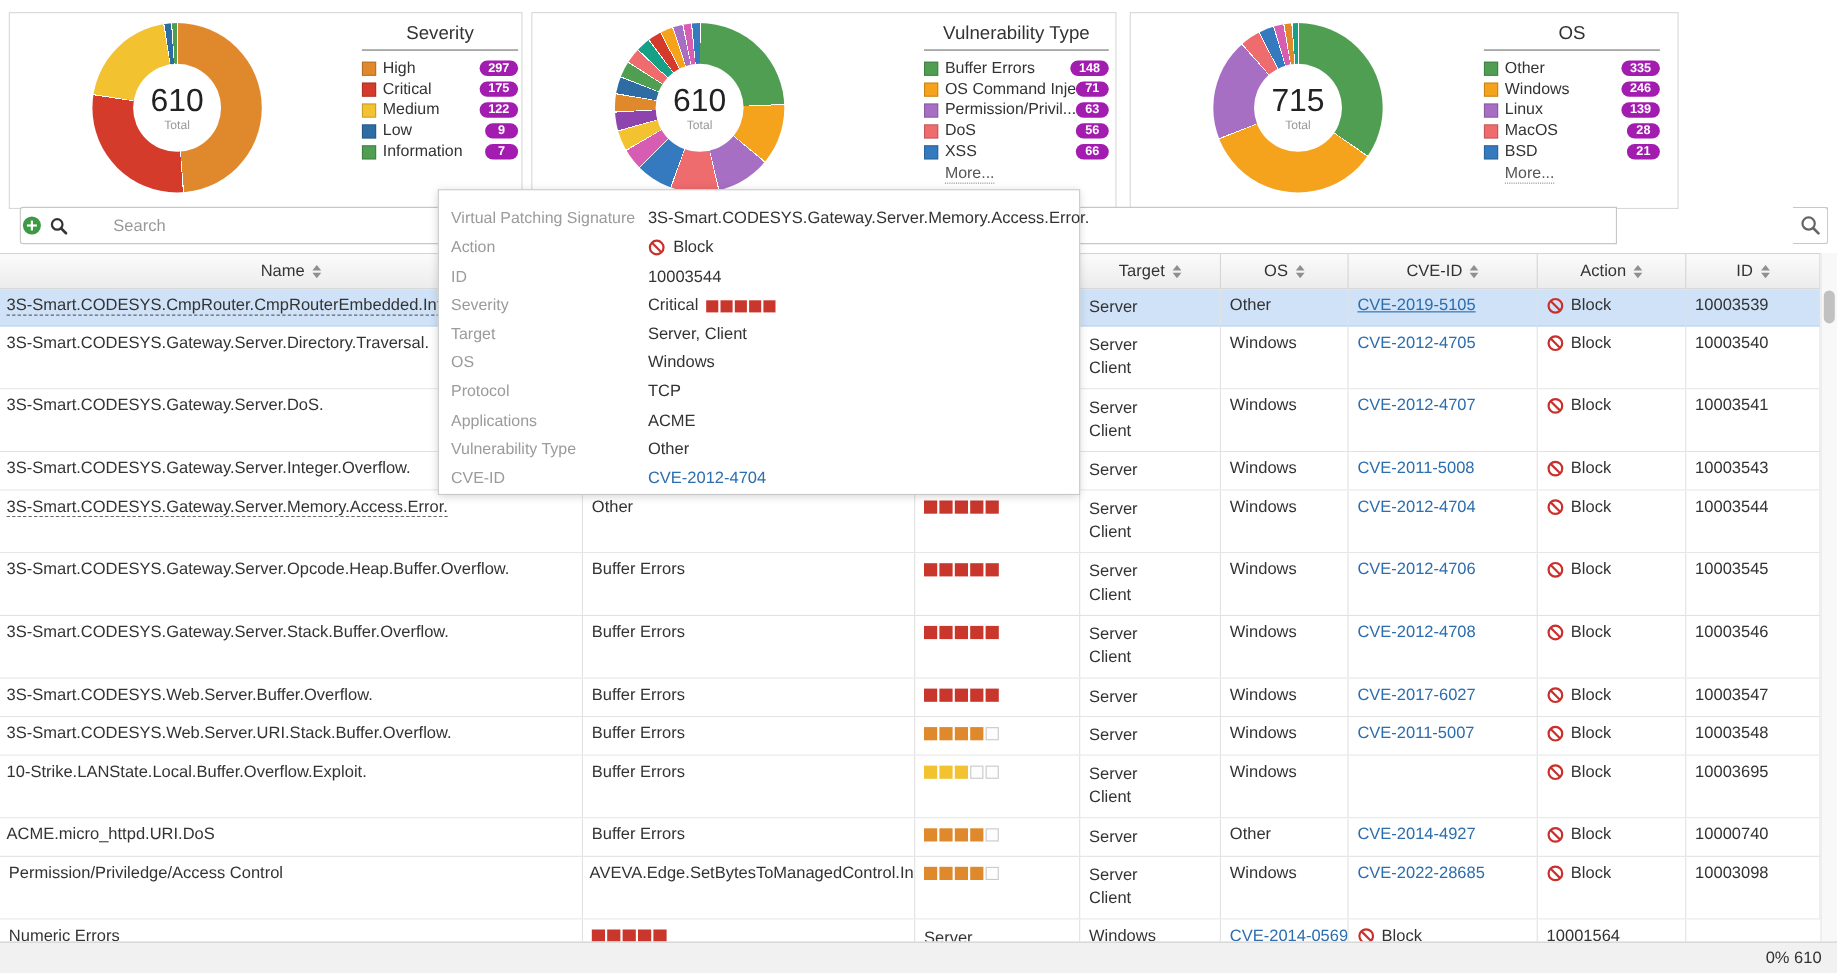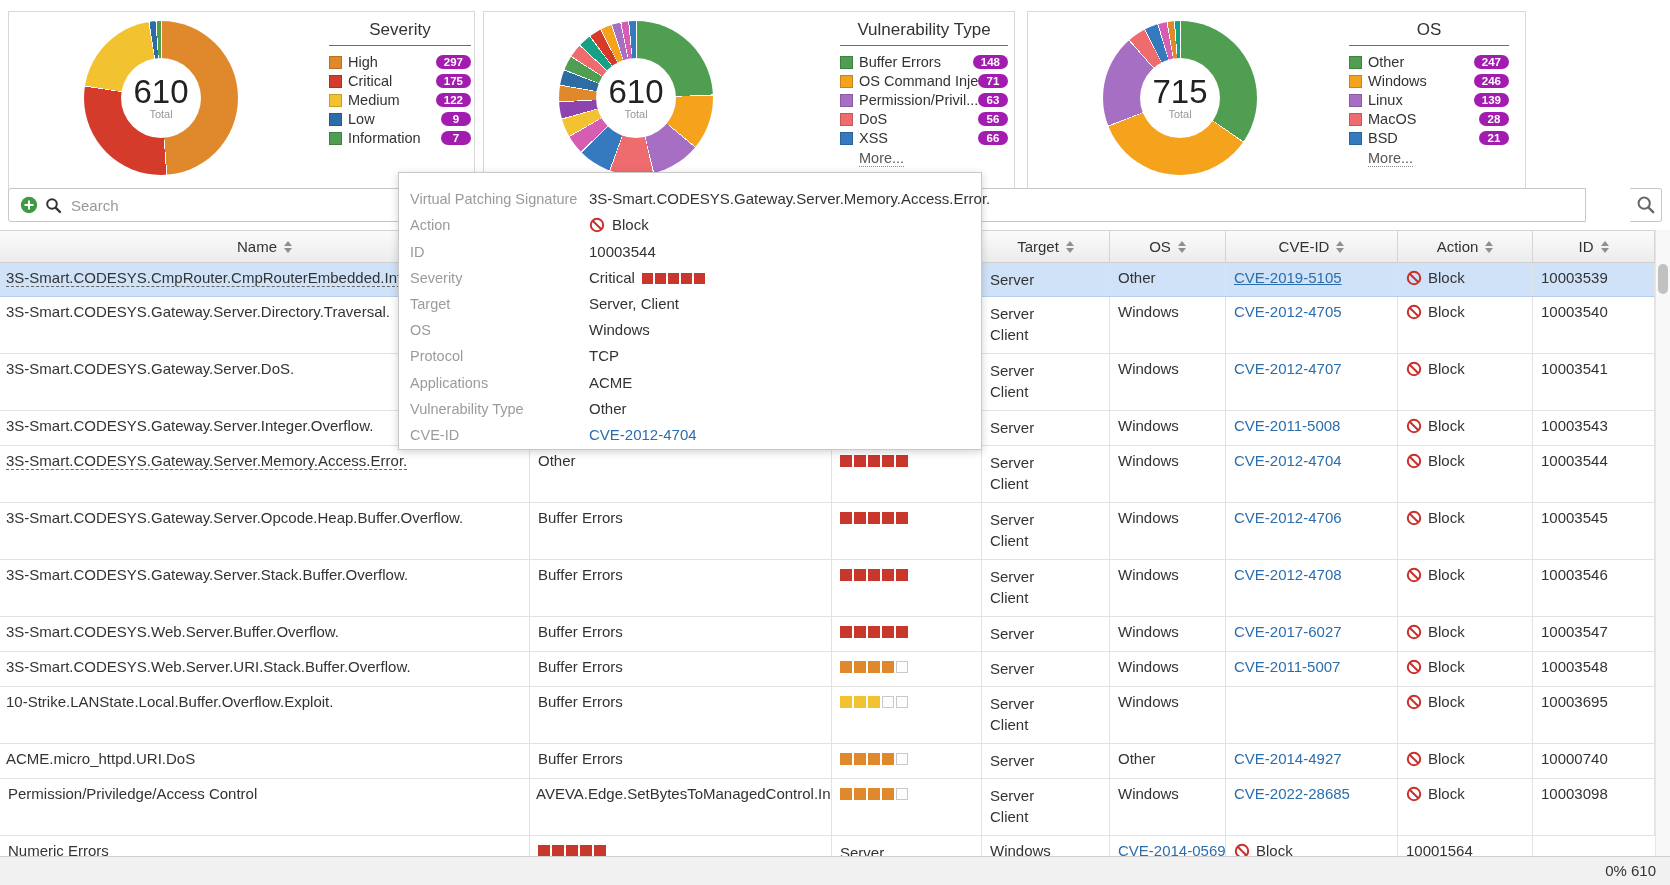--- a/index.html
+++ b/index.html
@@ -6,37 +6,37 @@
   body{font-family:"Liberation Sans","DejaVu Sans",sans-serif;color:#333;}
   .app{position:relative;width:1670px;height:885px;overflow:hidden;background:#fff;}
 
   
   .panel{position:absolute;top:11px;height:179px;background:#fff;border:1px solid #d8d8d8;box-sizing:border-box;}
   .panel-0{left:8px;width:467px;}
   .panel-1{left:483px;width:532px;}
   .panel-2{left:1027px;width:499px;}
   .donut{position:absolute;left:75px;top:9px;width:154px;height:154px;border-radius:50%;}
   .donut-hole{position:absolute;left:37px;top:37px;width:80px;height:80px;border-radius:50%;background:#fff;display:flex;flex-direction:column;align-items:center;justify-content:center;}
-  .donut-total{font-size:33px;color:#222;line-height:30px;}
+  .donut-total{font-size:29px;color:#222;line-height:30px;}
   .donut-total-label{font-size:11px;color:#999;margin-top:1px;}
   .legend{position:absolute;top:8px;}
   .legend-0{left:320px;width:142px;}
   .legend-1{left:356px;width:168px;}
   .legend-2{left:321px;width:160px;}
   .legend-title{font-size:17px;color:#333;text-align:center;padding-bottom:5px;border-bottom:1px solid #6e6e6e;margin-bottom:7px;}
   .legend-item{display:flex;align-items:center;height:18px;margin-bottom:1px;cursor:pointer;}
   .legend-chip{width:13px;height:13px;margin-right:6px;border:1px solid rgba(0,0,0,.18);box-sizing:border-box;flex:none;}
   .legend-label{font-size:14.5px;color:#333;flex:1 1 auto;white-space:nowrap;overflow:hidden;}
   .legend-badge{font-size:11.5px;font-weight:bold;color:#fff;background:#a21caf;border-radius:9px;padding:1px 8px;min-width:14px;text-align:center;flex:none;}
   .legend-more{display:inline-block;margin-left:19px;margin-top:2px;font-size:14.5px;color:#555;border-bottom:1px dotted #8a8a8a;cursor:pointer;}
   .legend-more:empty{display:none;}
 
   
   .searchbar{position:absolute;left:8px;top:188px;width:1654px;height:34px;box-sizing:border-box;}
-  .search-input{position:absolute;left:0;top:0;width:1578px;height:34px;box-sizing:border-box;border:1px solid #c7c7c7;border-radius:3px 0 0 3px;padding:0 8px 0 62px;font-size:15px;font-family:inherit;color:#333;outline:none;}
+  .search-input{position:absolute;left:10px;top:0;width:1452px;height:34px;box-sizing:border-box;border:1px solid #c7c7c7;border-radius:3px 0 0 3px;padding:0 8px 0 84px;font-size:15px;font-family:inherit;color:#333;outline:none;}
   .search-input::placeholder{color:#999;}
   .icon-plus{position:absolute;left:12px;top:8px;width:18px;height:18px;cursor:pointer;}
   .icon-mag{position:absolute;left:37px;top:9px;width:17px;height:17px;}
   .search-btn{position:absolute;left:1622px;top:0;width:32px;height:34px;box-sizing:border-box;border:1px solid #c7c7c7;border-left:none;background:#fff;display:flex;align-items:center;justify-content:center;cursor:pointer;border-radius:0 3px 3px 0;}
 
   
   .table{position:absolute;left:0;top:230px;width:1655px;height:626px;overflow:hidden;}
   .thead,.tr{display:grid;grid-template-columns:530px 302px 150px 128px 116px 172px 135px 122px;}
   .thead{height:33px;background:linear-gradient(#fbfbfb,#ececec);border-top:1px solid #d5d5d5;border-bottom:1px solid #cfcfcf;box-sizing:border-box;}
   .th{display:flex;align-items:center;justify-content:center;gap:7px;font-size:15px;color:#333;border-right:1px solid #d5d5d5;box-sizing:border-box;cursor:pointer;}
@@ -165,21 +165,21 @@
         <div class="donut-total">715</div>
         <div class="donut-total-label">Total</div>
       </div>
     </div>
     <div class="legend legend-2">
       <div class="legend-title">OS</div>
       <div class="legend-items" id="legend-items-2">
           <div class="legend-item">
             <span class="legend-chip" style="background: rgb(79, 158, 82);"></span>
             <span class="legend-label">Other</span>
-            <span class="legend-badge">247</span>
+            <span class="legend-badge">335</span>
           </div>
           <div class="legend-item">
             <span class="legend-chip" style="background: rgb(245, 162, 29);"></span>
             <span class="legend-label">Windows</span>
             <span class="legend-badge">246</span>
           </div>
           <div class="legend-item">
             <span class="legend-chip" style="background: rgb(167, 111, 195);"></span>
             <span class="legend-label">Linux</span>
             <span class="legend-badge">139</span>

